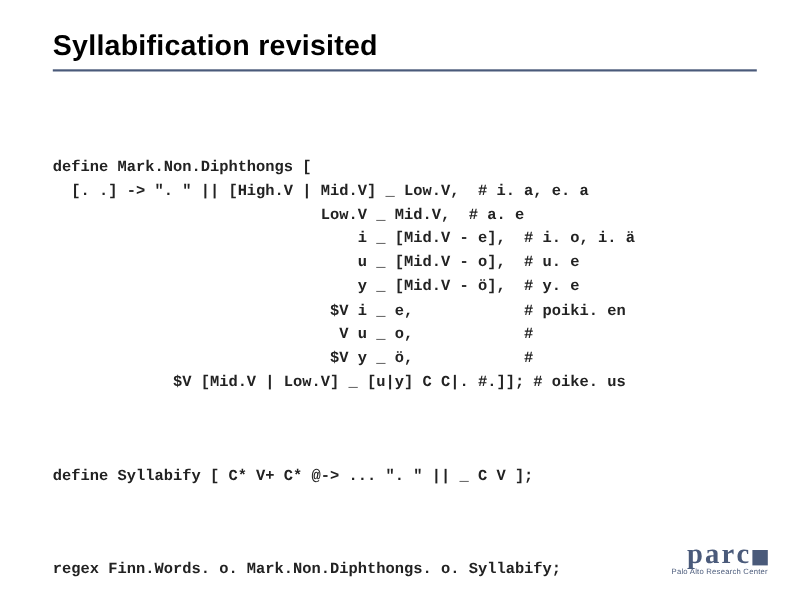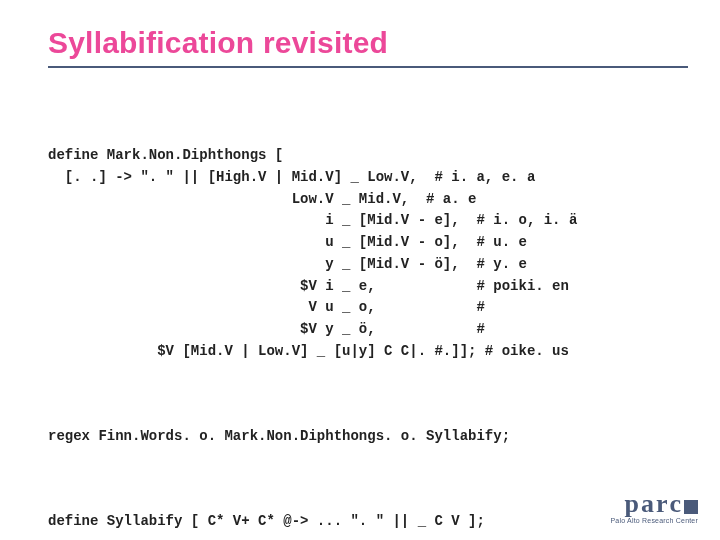--- a/index.html
+++ b/index.html
@@ -13,23 +13,23 @@
     overflow: hidden;
   }
   .slide {
     position: relative;
     width: 720px;
     height: 540px;
     box-sizing: border-box;
     padding: 26px 40px 0 48px;
   }
   .title {
-    font-size: 30px;
+    font-size: 26px;
     font-weight: 700;
-    color: #ec4899;
+    color: #000000;
     margin: 0 0 6px 0;
     letter-spacing: 0.2px;
   }
   .rule {
     border: none;
     border-top: 2px solid #4a5a7a;
     margin: 0 0 34px 0;
     width: 640px;
   }
   .code {
@@ -88,22 +88,22 @@
     <div class="block">define Mark.Non.Diphthongs [
   [. .] -&gt; ". " || [High.V | Mid.V] _ Low.V,  # i. a, e. a
                              Low.V _ Mid.V,  # a. e
                                  i _ [Mid.V - e],  # i. o, i. ä
                                  u _ [Mid.V - o],  # u. e
                                  y _ [Mid.V - ö],  # y. e
                               $V i _ e,            # poiki. en
                                V u _ o,            #
                               $V y _ ö,            #
              $V [Mid.V | Low.V] _ [u|y] C C|. #.]]; # oike. us</div>
+    <div class="block">define Syllabify [ C* V+ C* @-&gt; ... ". " || _ C V ];</div>
     <div class="block">regex Finn.Words. o. Mark.Non.Diphthongs. o. Syllabify;</div>
-    <div class="block">define Syllabify [ C* V+ C* @-&gt; ... ". " || _ C V ];</div>
   </div>
 
   <div class="footer-logo">
     <div class="parc-word">
       <span class="parc-letter">p</span>
       <span class="parc-letter">a</span>
       <span class="parc-letter">r</span>
       <span class="parc-letter">c</span>
       <span class="parc-square"></span>
     </div>

